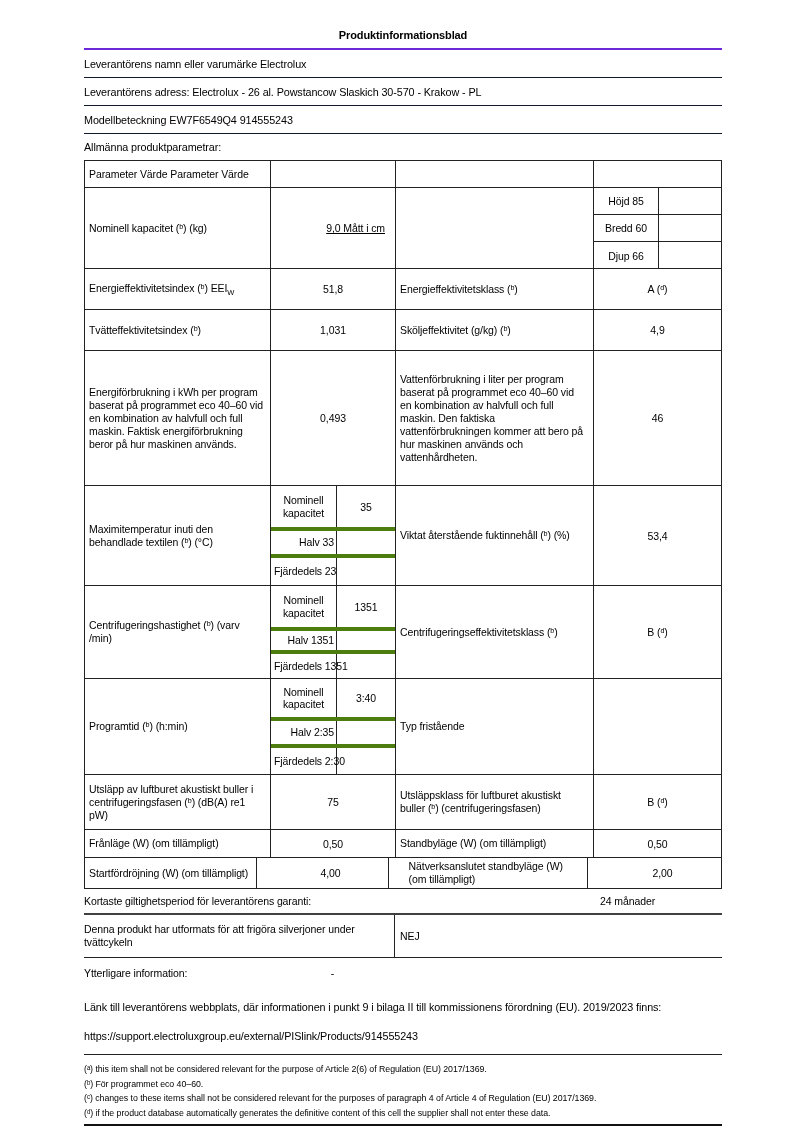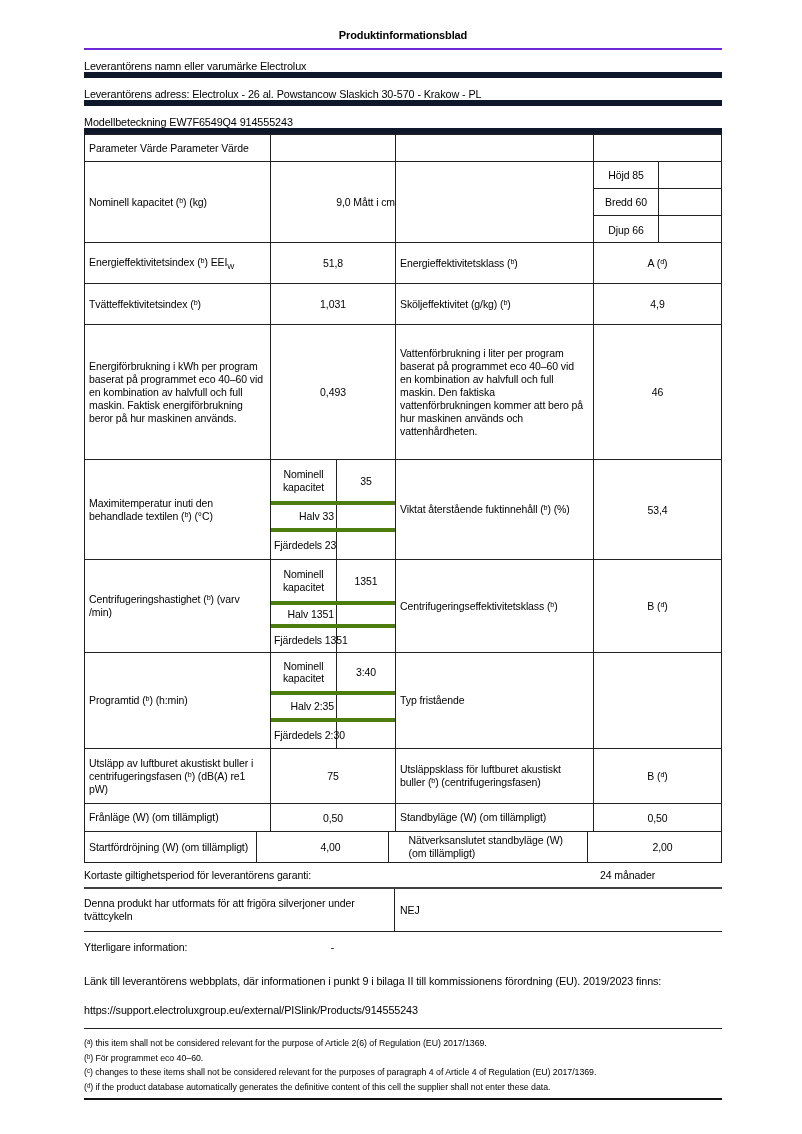--- a/index.html
+++ b/index.html
@@ -6,34 +6,34 @@
   .page {
     position:relative; width:802px; height:1134px; background:#ffffff;
     font-family:"Liberation Sans","DejaVu Sans",sans-serif;
     color:#000; letter-spacing:-0.1px; margin:0 auto; overflow:hidden;
   }
   .content { position:absolute; left:84px; top:0; width:638px; }
   * { box-sizing:border-box; }
 
   .doc-title { height:50px; border-bottom:2px solid #6d28d9; display:flex; align-items:flex-end;
                justify-content:center; padding-bottom:7px; font-weight:bold; font-size:11px; }
-  .info-row { height:28px; border-bottom:6px solid #0f172a; display:flex; align-items:flex-end; font-size:10.8px; }
+  .info-row { height:28px; border-bottom:1px solid #0f172a; display:flex; align-items:center; font-size:10.8px; }
   .section-heading { height:26px; display:flex; align-items:center; font-size:10.8px; }
 
   .ptable { border:1px solid #222; font-size:10.5px; }
   .trow { display:flex; border-bottom:1px solid #222; }
   .trow.last { border-bottom:none;gap:16px; }
   .c { border-right:1px solid #222; }
   .c.c1 { width:186px; }
   .c.c2 { width:125px; }
   .c.c3 { width:198px; }
   .c.c4 { width:127px; border-right:none; }
   .lbl { display:flex; align-items:center; padding:2px 5px 2px 4px; line-height:13px; }
   .val { display:flex; align-items:center; justify-content:center; text-align:center; }
-  .rightval { display:flex; align-items:center; justify-content:flex-end; padding-right:0; }
+  .rightval { display:flex; align-items:center; justify-content:flex-end; padding-right:10px;text-decoration:underline; }
 
   .subwrap { padding:0; }
   .srow { display:flex; border-bottom:4px solid #4d7c0f; }
   .srow.slast { border-bottom:none; }
   .sa { width:66px; flex-shrink:0; border-right:1px solid #222; display:flex; align-items:center;
         justify-content:center; text-align:center; line-height:12.5px; }
   .sa.halv { justify-content:flex-end; padding-right:2px; white-space:nowrap; }
   .sa.quarter { justify-content:flex-start; padding-left:3px; white-space:nowrap; overflow:visible; }
   .sb { flex:1; display:flex; align-items:center; justify-content:center; }
 
@@ -72,20 +72,21 @@
 
     <div class="info-row">
       <span>Leverantörens namn eller varumärke Electrolux</span>
     </div>
     <div class="info-row">
       <span>Leverantörens adress: Electrolux - 26 al. Powstancow Slaskich 30-570 - Krakow - PL</span>
     </div>
     <div class="info-row">
       <span>Modellbeteckning EW7F6549Q4 914555243</span>
     </div>
+    <div class="section-heading">Allmänna produktparametrar:</div>
 
     <div class="ptable">
 
       <div class="trow" style="height:27px">
         <div class="c c1 lbl">Parameter Värde Parameter Värde</div>
         <div class="c c2"></div>
         <div class="c c3"></div>
         <div class="c c4"></div>
       </div>
 

